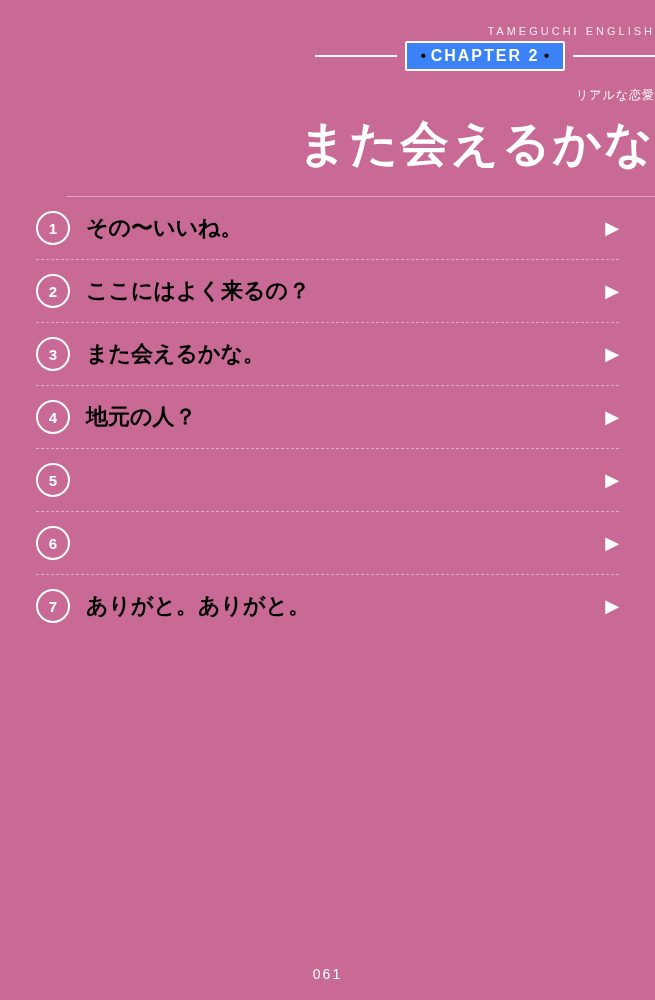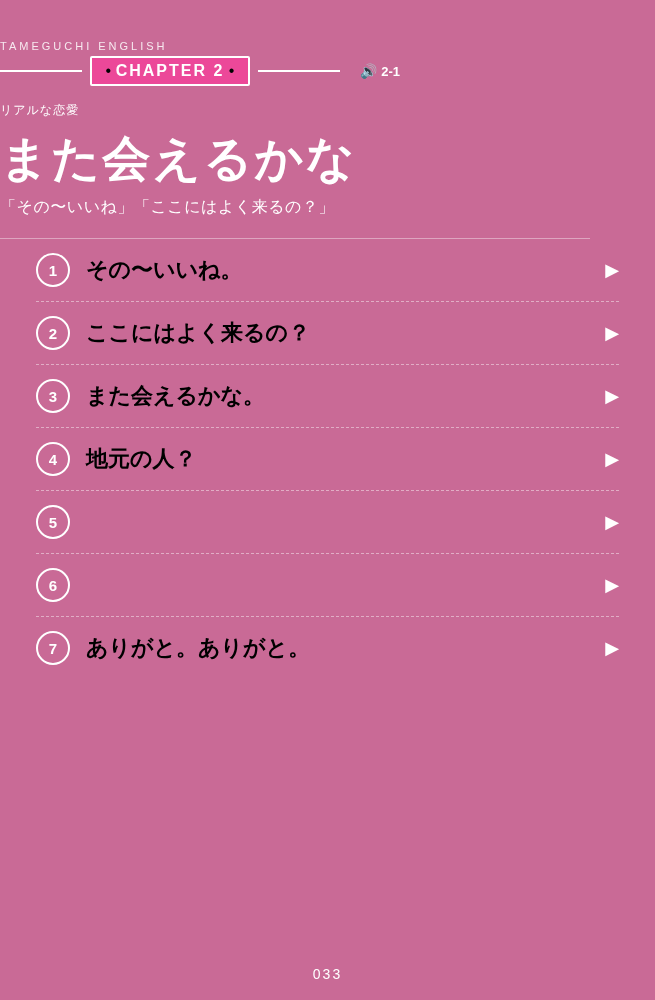--- a/index.html
+++ b/index.html
@@ -16,22 +16,22 @@
       overflow: hidden;
       display: flex;
       flex-direction: column;
       align-items: center;
     }
 
     .header {
       width: 100%;
       display: flex;
       flex-direction: column;
-      align-items: flex-start;
-      padding-top: 40px;
+      align-items: flex-end;
+      padding-top: 25px;
       position: relative;
     }
 
     .tameguchi-label {
       font-size: 11px;
       color: rgba(255,255,255,0.85);
       letter-spacing: 3px;
       text-transform: uppercase;
       margin-bottom: 4px;
     }
@@ -44,21 +44,21 @@
       position: relative;
     }
 
     .chapter-line {
       flex: 1;
       height: 1.5px;
       background: white;
     }
 
     .chapter-title-box {
-      background: #ec4899;
+      background: #3b82f6;
       padding: 4px 14px;
       border: 2px solid white;
       border-radius: 2px;
     }
 
     .chapter-title-text {
       color: white;
       font-size: 16px;
       font-weight: 800;
       letter-spacing: 2px;
@@ -190,21 +190,20 @@
     <div class="audio-badge">
       <span class="audio-icon">🔊</span>
       <span>2-1</span>
     </div>
   </div>
 
   <span class="subtitle-jp">リアルな恋愛</span>
 
   <span class="main-title">また会えるかな</span>
 
-  <span class="sub-phrases">「その〜いいね」「ここにはよく来るの？」</span>
 
   <hr class="divider-main">
 </div>
 
 <div class="list-container" id="list-container">
 <div class="list-item">
       <div class="list-left">
         <div class="number-circle">1</div>
         <span class="item-text">その〜いいね。</span>
       </div>
@@ -246,14 +245,14 @@
     <div class="list-item">
       <div class="list-left">
         <div class="number-circle">7</div>
         <span class="item-text">ありがと。ありがと。</span>
       </div>
       <span class="arrow-right">▶</span>
     </div>
   </div>
 
 <div class="footer">
-  <span>033</span>
+  <span>061</span>
 </div>
 
 </body></html>

